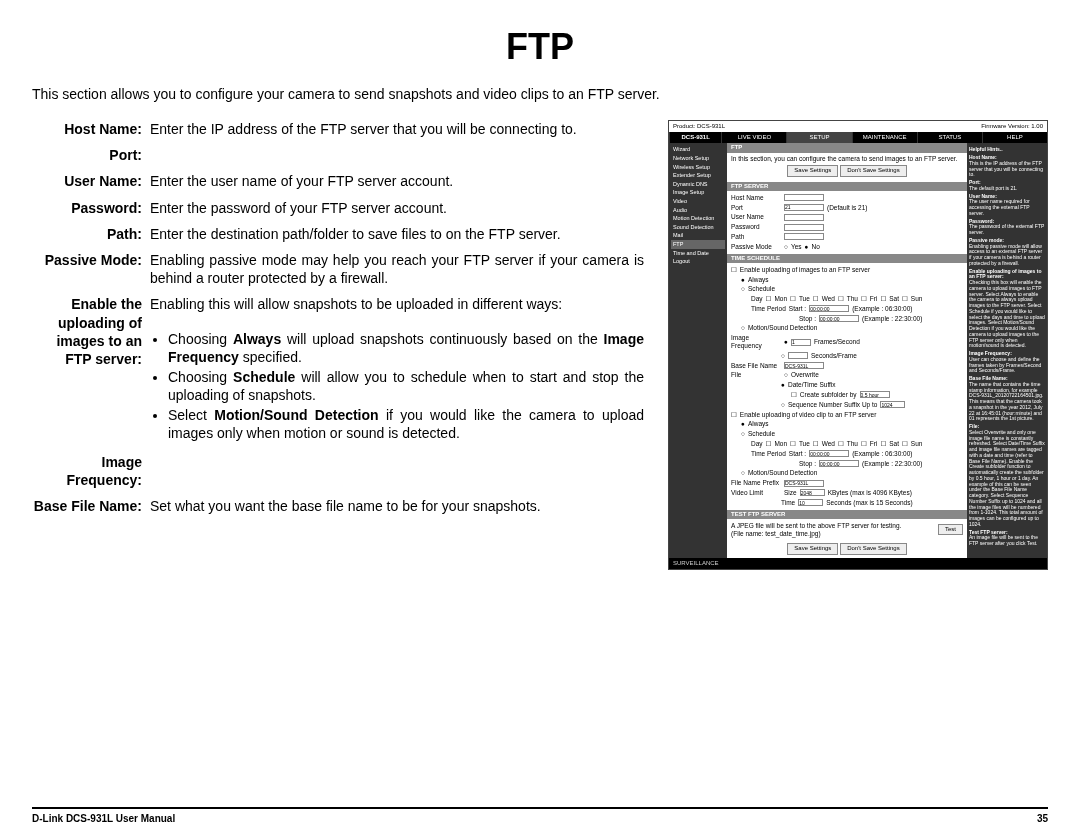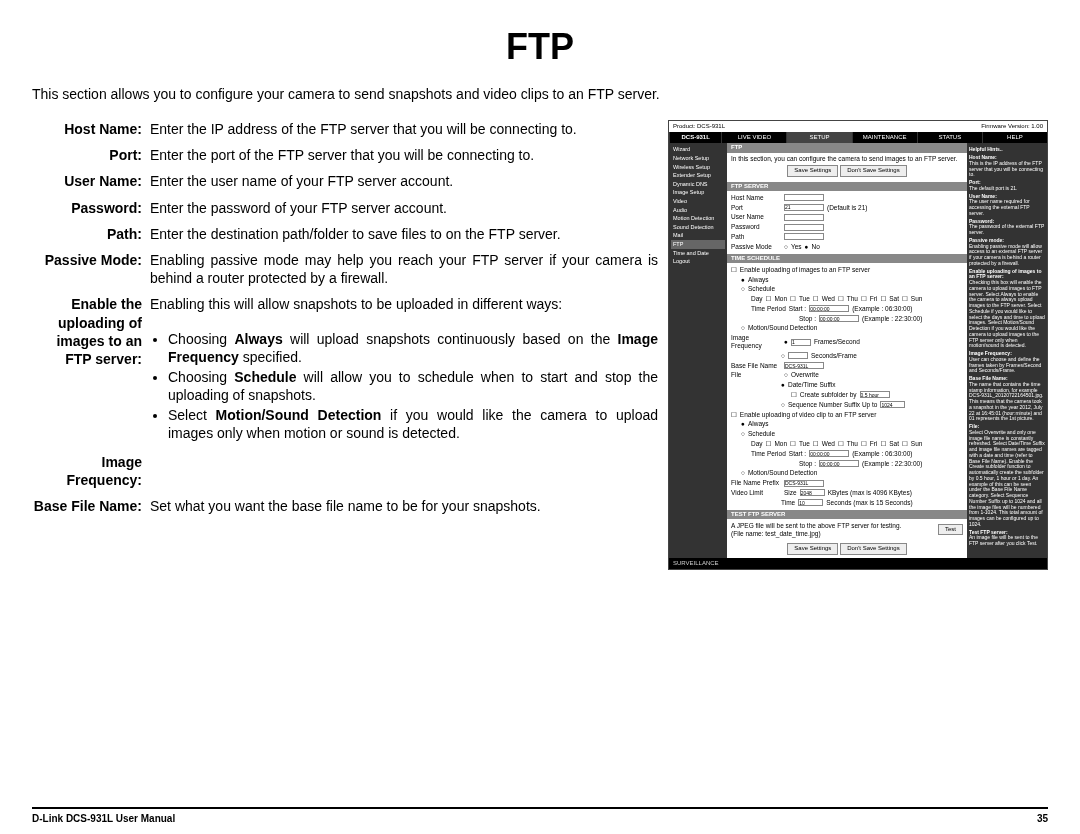--- a/index.html
+++ b/index.html
@@ -25,21 +25,21 @@
     font-size: 36px;
     font-weight: 700;
     margin: 14px 0 18px 0;
   }
   .intro {
     font-size: 14px;
     margin-bottom: 18px;
   }
   .content-row {
     display: flex;
-    gap: 10px;
+    gap: 24px;
   }
   .defs {
     flex: 1;
   }
   .def {
     display: flex;
     margin-bottom: 8px;
     font-size: 14px;
     line-height: 1.3;
   }
@@ -138,21 +138,20 @@
   <div class="intro">This section allows you to configure your camera to send snapshots and video clips to an FTP server.</div>
 
   <div class="content-row">
     <div class="defs">
       <div class="def">
           <div class="label">Host Name:</div>
           <div class="desc">Enter the IP address of the FTP server that you will be connecting to.</div>
         </div>
       <div class="def">
           <div class="label">Port:</div>
-          <div class="desc">Enter the port of the FTP server that you will be connecting to.</div>
         </div>
       <div class="def">
           <div class="label">User Name:</div>
           <div class="desc">Enter the user name of your FTP server account.</div>
         </div>
       <div class="def">
           <div class="label">Password:</div>
           <div class="desc">Enter the password of your FTP server account.</div>
         </div>
       <div class="def">

